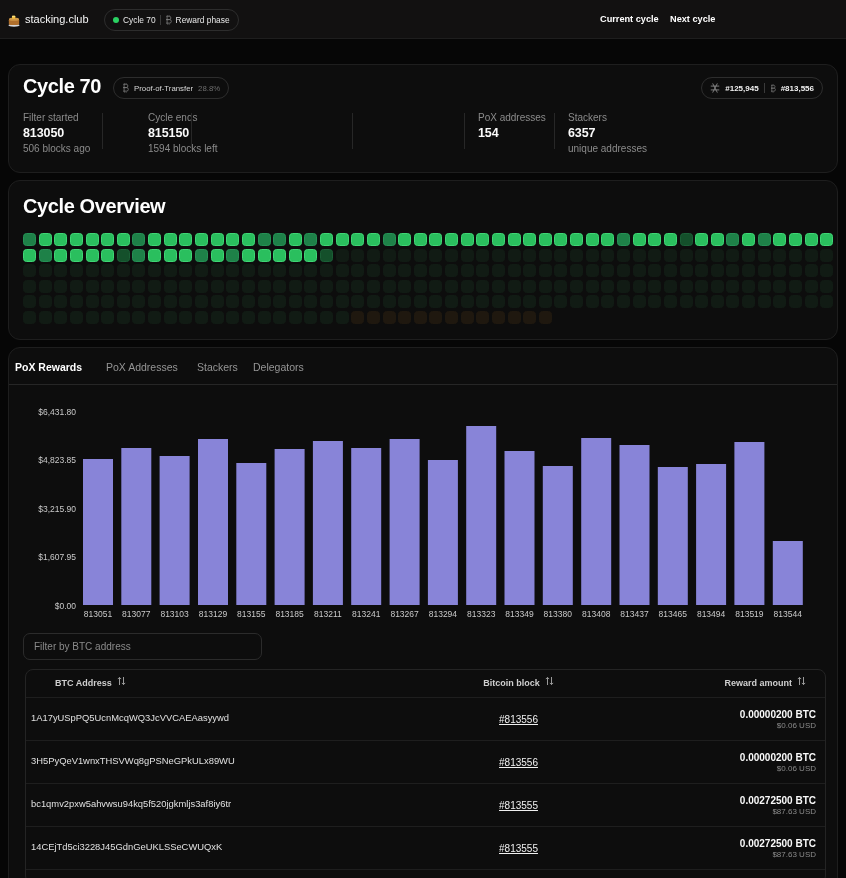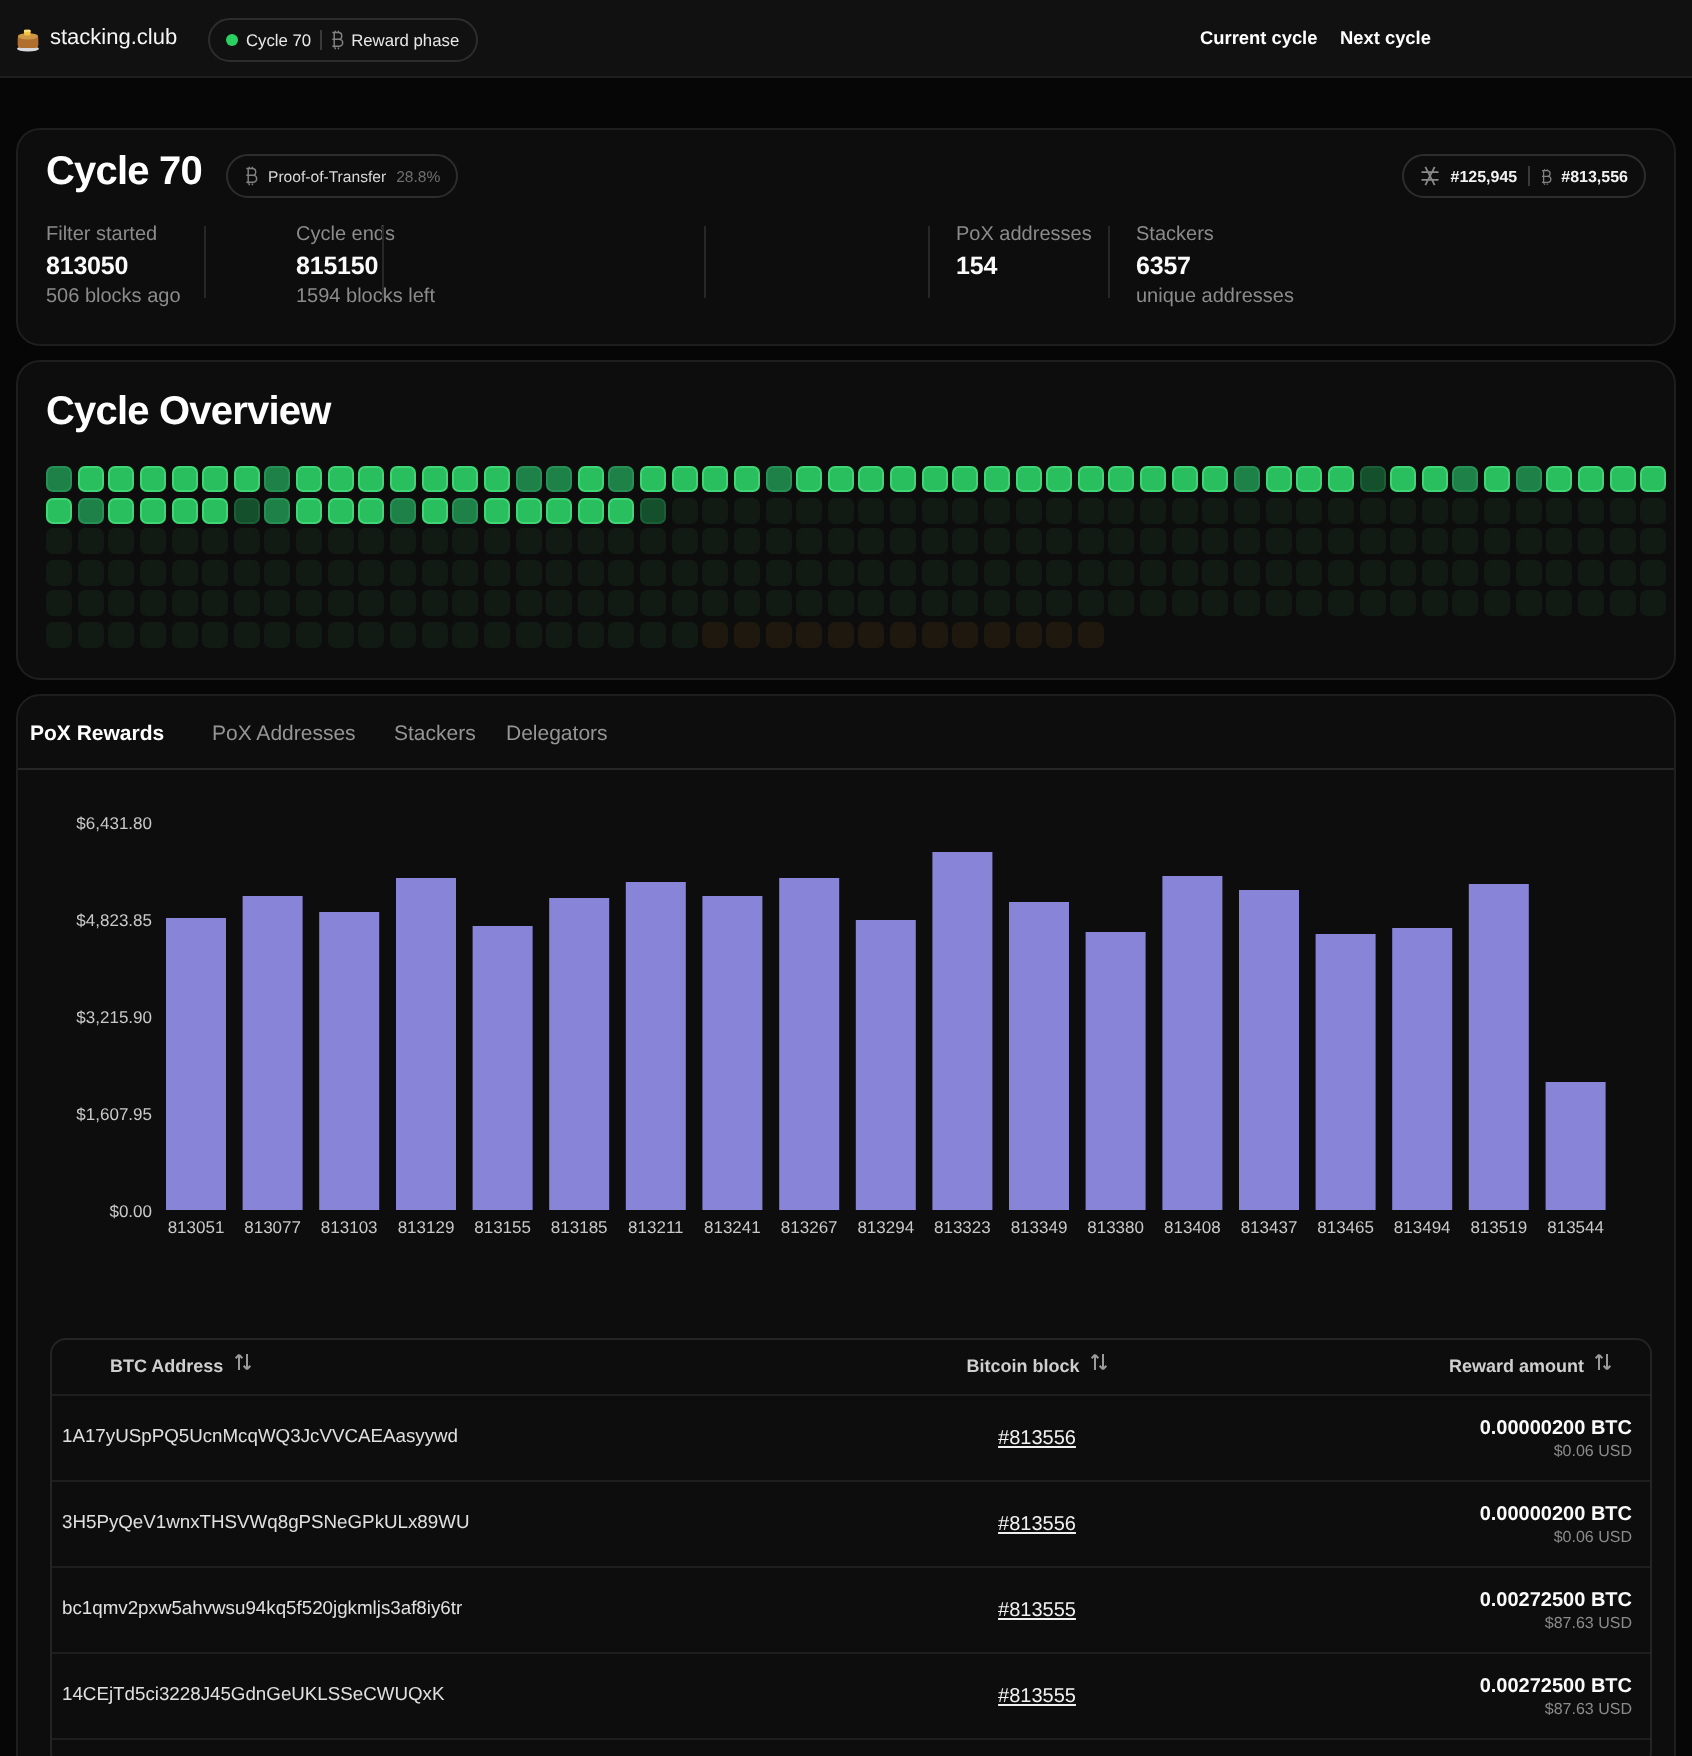--- a/index.html
+++ b/index.html
@@ -439,20 +439,23 @@
 <text x="740.4" y="268.5" text-anchor="middle" class="xlab">813519</text>
 <rect x="763.8" y="193" width="30" height="64.0" fill="#8884d8"></rect>
 <text x="778.8" y="268.5" text-anchor="middle" class="xlab">813544</text>
 <text x="67" y="66.5" text-anchor="end" class="ylab">$6,431.80</text>
 <text x="67" y="115" text-anchor="end" class="ylab">$4,823.85</text>
 <text x="67" y="163.5" text-anchor="end" class="ylab">$3,215.90</text>
 <text x="67" y="212" text-anchor="end" class="ylab">$1,607.95</text>
 <text x="67" y="260.5" text-anchor="end" class="ylab">$0.00</text>
   </svg>
 
+  <div class="abs" style="left:14px;top:285px;width:239px;height:27px;border:1px solid #2b2b2b;border-radius:7px;">
+    <div style="line-height:25px;padding-left:10px;font-size:10px;color:#8a8a8a;">Filter by BTC address</div>
+  </div>
 
   <div class="abs" style="left:16px;top:321px;width:801px;height:215px;border:1px solid #242424;border-radius:8px;">
     <div class="abs" style="left:29px;top:6px;font-size:9px;font-weight:600;color:#cfcfcf;">BTC Address&nbsp;&nbsp;<svg width="9" height="10" viewBox="0 0 9 10" fill="none">
           <path d="M2.5 9V1.4M2.5 1.4L0.8 3.1M2.5 1.4l1.7 1.7" stroke="#9a9a9a" stroke-width="1"></path>
           <path d="M6.5 1v7.6M6.5 8.6L4.8 6.9M6.5 8.6l1.7-1.7" stroke="#9a9a9a" stroke-width="1"></path>
         </svg></div>
     <div class="abs" style="left:420px;width:145px;top:6px;text-align:center;font-size:9px;font-weight:600;color:#cfcfcf;">Bitcoin block&nbsp;&nbsp;<svg width="9" height="10" viewBox="0 0 9 10" fill="none">
           <path d="M2.5 9V1.4M2.5 1.4L0.8 3.1M2.5 1.4l1.7 1.7" stroke="#9a9a9a" stroke-width="1"></path>
           <path d="M6.5 1v7.6M6.5 8.6L4.8 6.9M6.5 8.6l1.7-1.7" stroke="#9a9a9a" stroke-width="1"></path>
         </svg></div>

